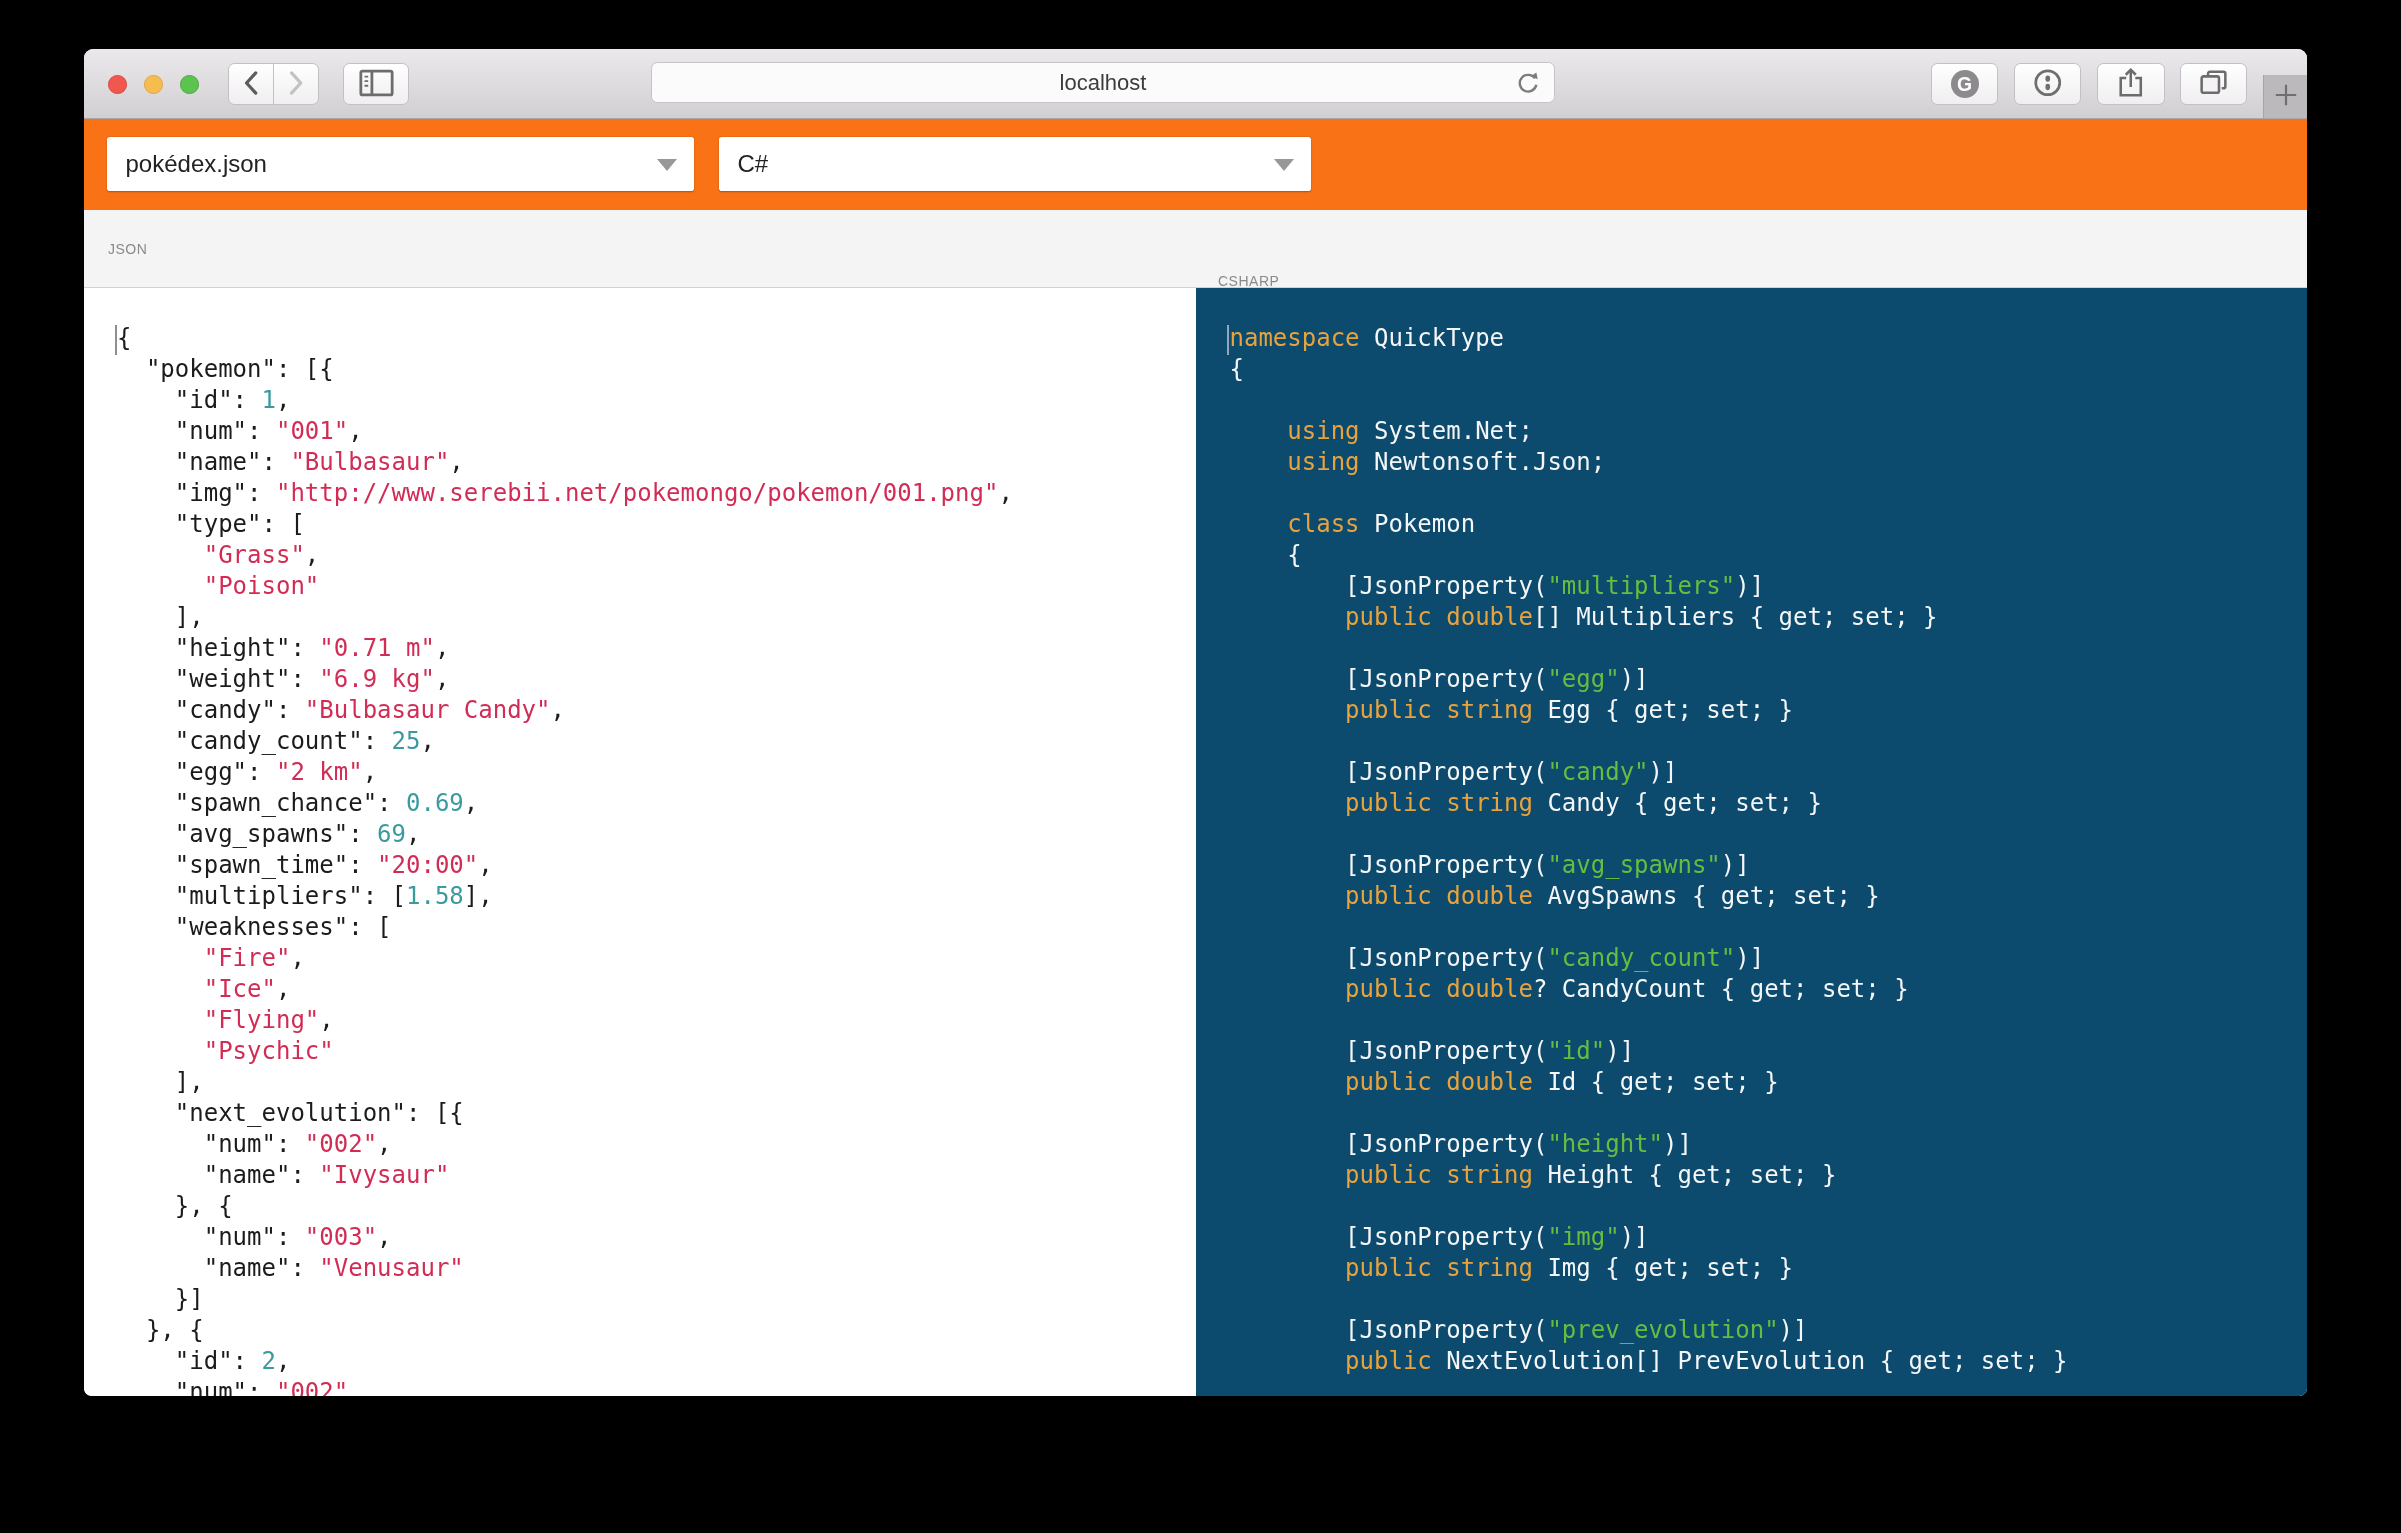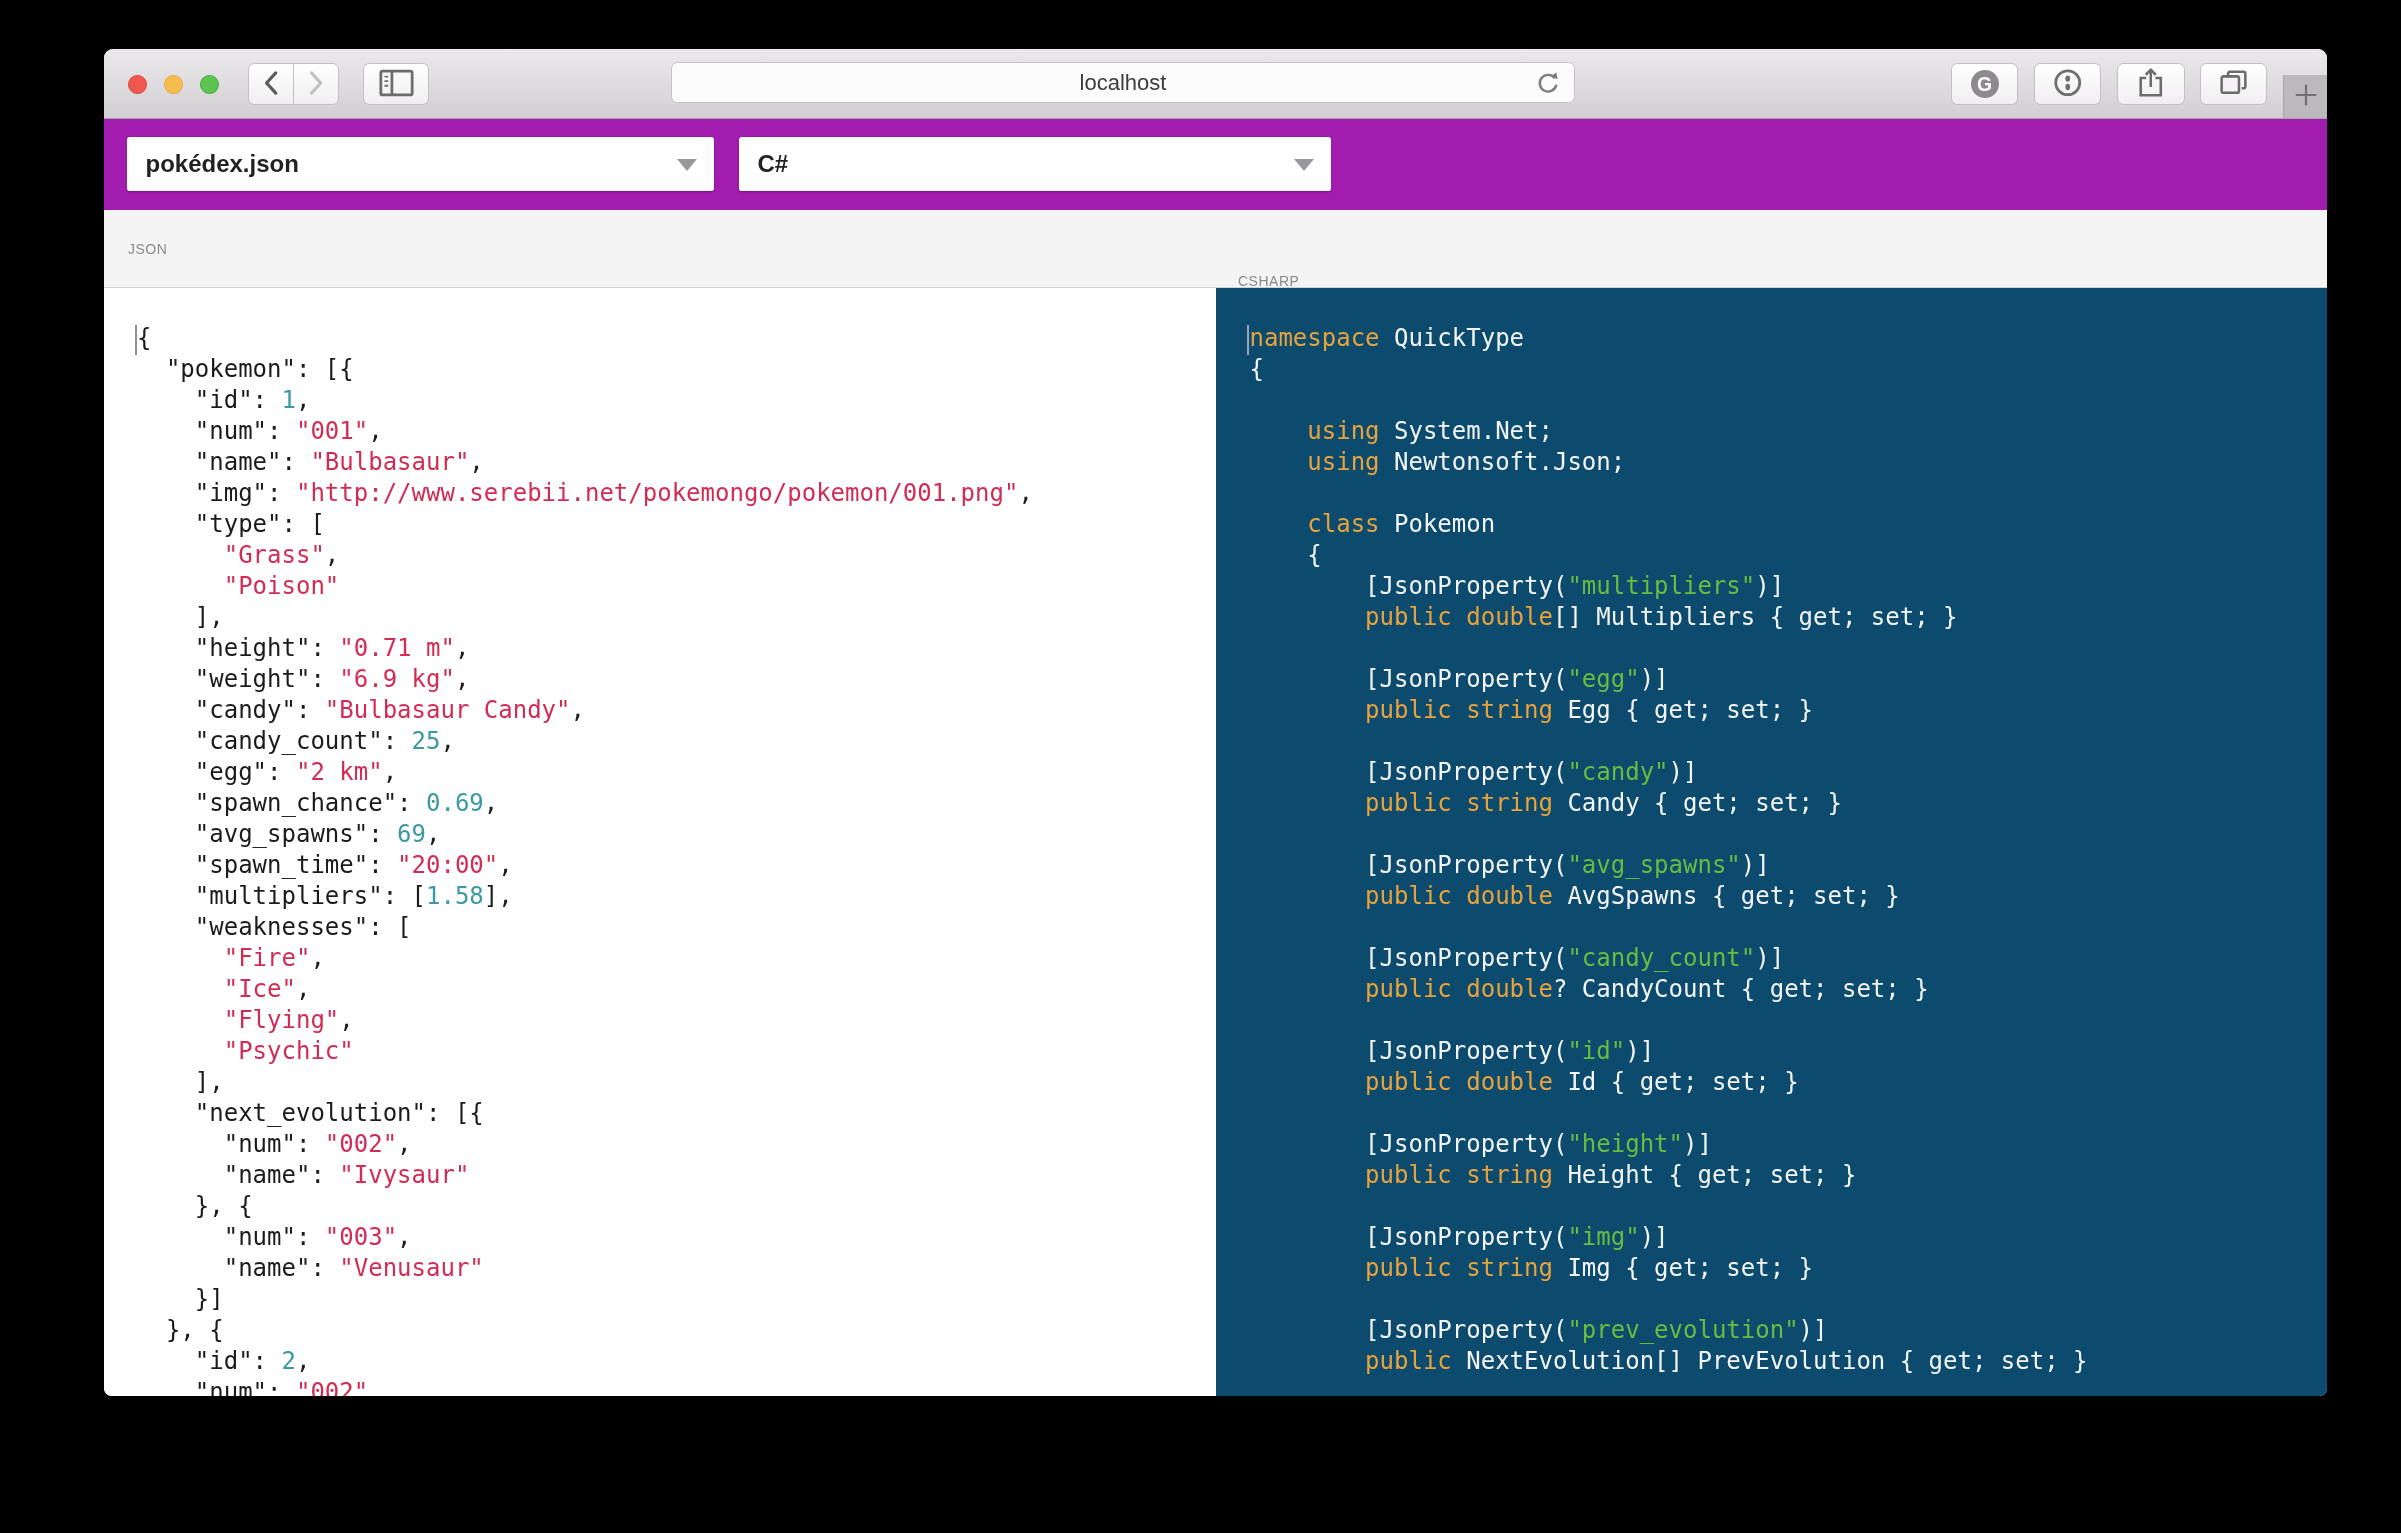--- a/index.html
+++ b/index.html
@@ -1,21 +1,21 @@
 <!DOCTYPE html>
 <html style="font-size:14.8px"><head>
 <meta charset="utf-8">
 <style>
   html,body{margin:0;padding:0;}
   body{
     width:2401px;height:1534px;background:#000;position:relative;
     font-family:"Liberation Sans",sans-serif;overflow:hidden;
   }
   .window{
-    position:absolute;left:104px;top:49px;width:2223px;height:1347px;
+    position:absolute;left:84px;top:49px;width:2223px;height:1347px;
     border-radius:9.2px 9.2px 7.4px 7.4px;overflow:hidden;background:#fff;
     box-shadow:0 18.5px 55px rgba(0,0,0,.6);
   }
   
   .titlebar{
     height:69px;position:relative;
     background:linear-gradient(#ebe9ec,#d2cfd3);
     border-bottom:0.9px solid #a9a5a9;
   }
   .lights{position:absolute;left:24px;top:26px;display:flex;gap:17.5px;}
@@ -49,21 +49,21 @@
     width:28px;height:28px;border-radius:50%;background:#8d8a8e;color:#fff;
     font-weight:bold;font-size:19.4px;display:flex;align-items:center;justify-content:center;
     font-family:"Liberation Sans",sans-serif;
   }
   .plus-btn{
     position:absolute;right:0;bottom:0;width:44px;height:43px;
     background:#bcb9bd;border-left:0.9px solid #a7a3a7;box-sizing:border-box;
     display:flex;align-items:center;justify-content:center;
   }
   
-  .purple-bar{height:91px;background:#a21caf;position:relative;font-weight:bold;}
+  .purple-bar{height:91px;background:#f97316;position:relative;}
   .dropdown{
     position:absolute;top:17.5px;height:54px;background:#fff;border-radius:2.8px;
     box-shadow:0 0.9px 1.8px rgba(0,0,0,.3);
     display:flex;align-items:center;padding:0 18.5px;box-sizing:border-box;
     font-size:24px;color:#222;
   }
   .dd-file{left:23px;width:587px;}
   .dd-lang{left:635px;width:592px;}
   .caret{
     position:absolute;right:16.6px;top:22px;width:0;height:0;

